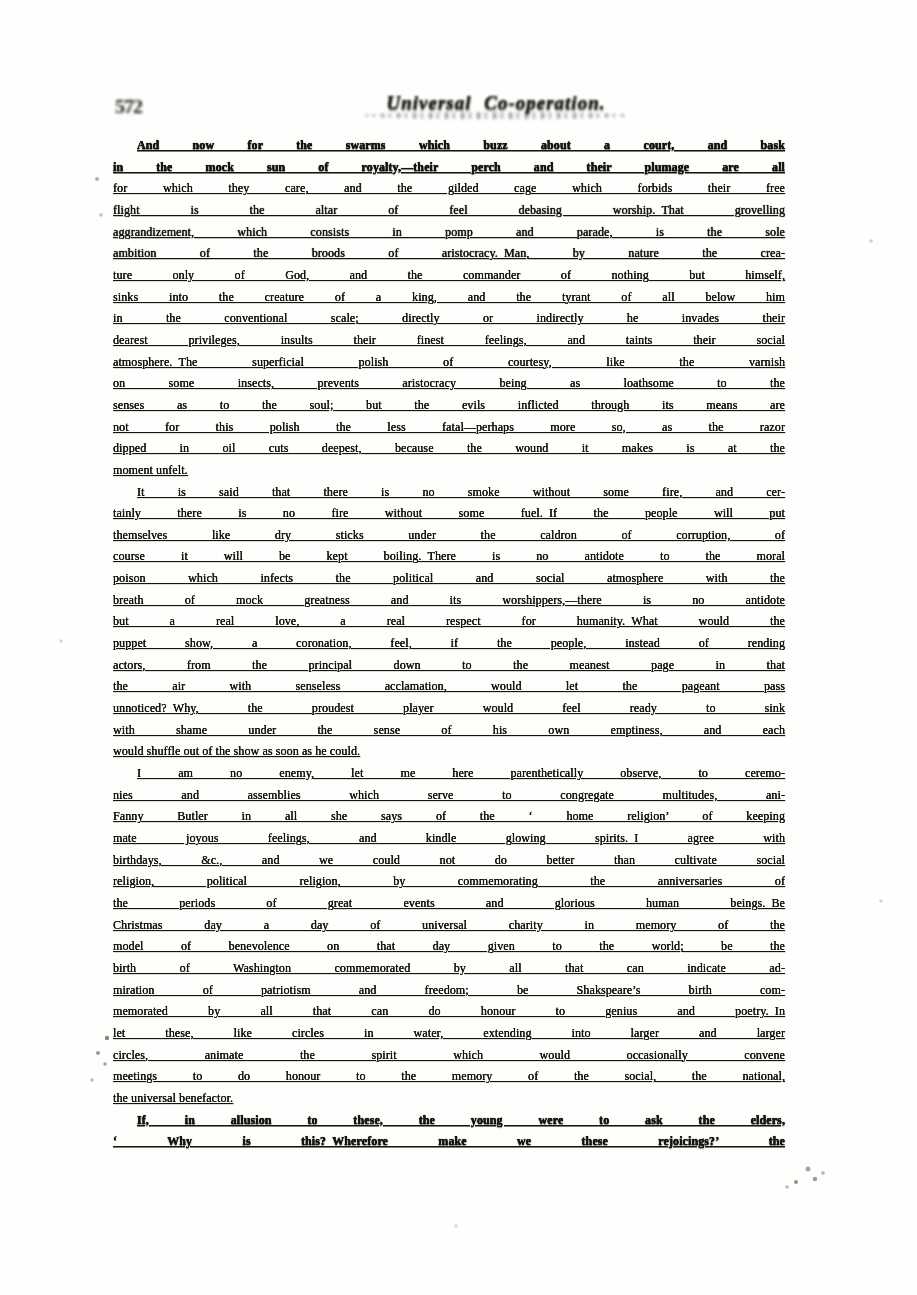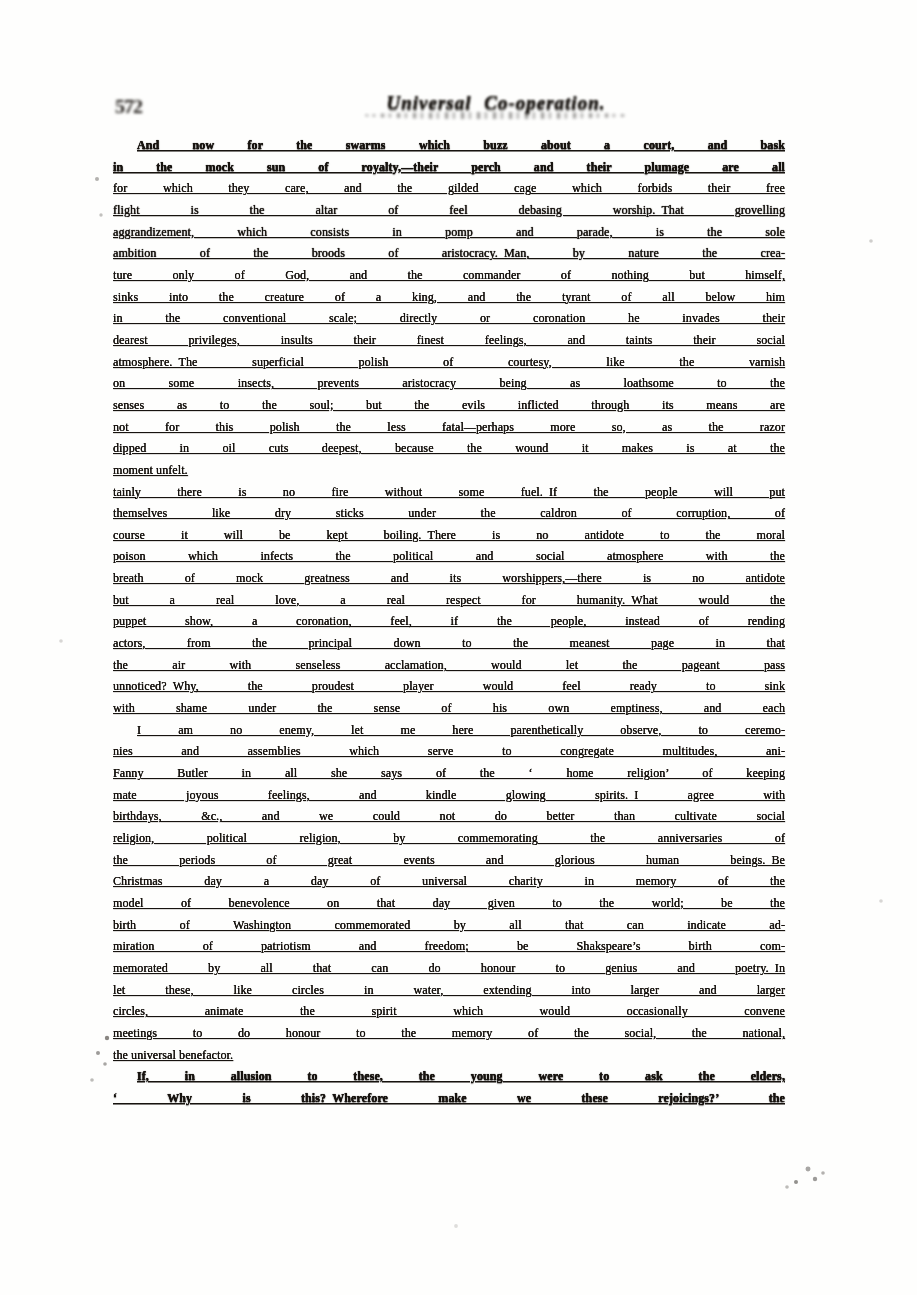--- a/index.html
+++ b/index.html
@@ -97,41 +97,43 @@
   <div class="text-block">
       <div class="para">
         <div class="line indent">And now for the swarms which buzz about a court, and bask</div>
         <div class="line">in the mock sun of royalty,—their perch and their plumage are all</div>
         <div class="line">for which they care, and the gilded cage which forbids their free</div>
         <div class="line">flight is the altar of feel debasing worship. That grovelling</div>
         <div class="line">aggrandizement, which consists in pomp and parade, is the sole</div>
         <div class="line">ambition of the broods of aristocracy. Man, by nature the crea-</div>
         <div class="line">ture only of God, and the commander of nothing but himself,</div>
         <div class="line">sinks into the creature of a king, and the tyrant of all below him</div>
-        <div class="line">in the conventional scale; directly or coronation he invades their</div>
+        <div class="line">in the conventional scale; directly or indirectly he invades their</div>
         <div class="line">dearest privileges, insults their finest feelings, and taints their social</div>
         <div class="line">atmosphere. The superficial polish of courtesy, like the varnish</div>
         <div class="line">on some insects, prevents aristocracy being as loathsome to the</div>
         <div class="line">senses as to the soul; but the evils inflicted through its means are</div>
         <div class="line">not for this polish the less fatal—perhaps more so, as the razor</div>
         <div class="line">dipped in oil cuts deepest, because the wound it makes is at the</div>
         <div class="line last">moment unfelt.</div>
       </div>
       <div class="para">
+        <div class="line indent">It is said that there is no smoke without some fire, and cer-</div>
         <div class="line">tainly there is no fire without some fuel. If the people will put</div>
         <div class="line">themselves like dry sticks under the caldron of corruption, of</div>
         <div class="line">course it will be kept boiling. There is no antidote to the moral</div>
         <div class="line">poison which infects the political and social atmosphere with the</div>
         <div class="line">breath of mock greatness and its worshippers,—there is no antidote</div>
         <div class="line">but a real love, a real respect for humanity. What would the</div>
         <div class="line">puppet show, a coronation, feel, if the people, instead of rending</div>
         <div class="line">actors, from the principal down to the meanest page in that</div>
         <div class="line">the air with senseless acclamation, would let the pageant pass</div>
         <div class="line">unnoticed? Why, the proudest player would feel ready to sink</div>
         <div class="line">with shame under the sense of his own emptiness, and each</div>
+        <div class="line last">would shuffle out of the show as soon as he could.</div>
       </div>
       <div class="para">
         <div class="line indent">I am no enemy, let me here parenthetically observe, to ceremo-</div>
         <div class="line">nies and assemblies which serve to congregate multitudes, ani-</div>
         <div class="line">Fanny Butler in all she says of the ‘ home religion’ of keeping</div>
         <div class="line">mate joyous feelings, and kindle glowing spirits. I agree with</div>
         <div class="line">birthdays, &amp;c., and we could not do better than cultivate social</div>
         <div class="line">religion, political religion, by commemorating the anniversaries of</div>
         <div class="line">the periods of great events and glorious human beings. Be</div>
         <div class="line">Christmas day a day of universal charity in memory of the</div>

